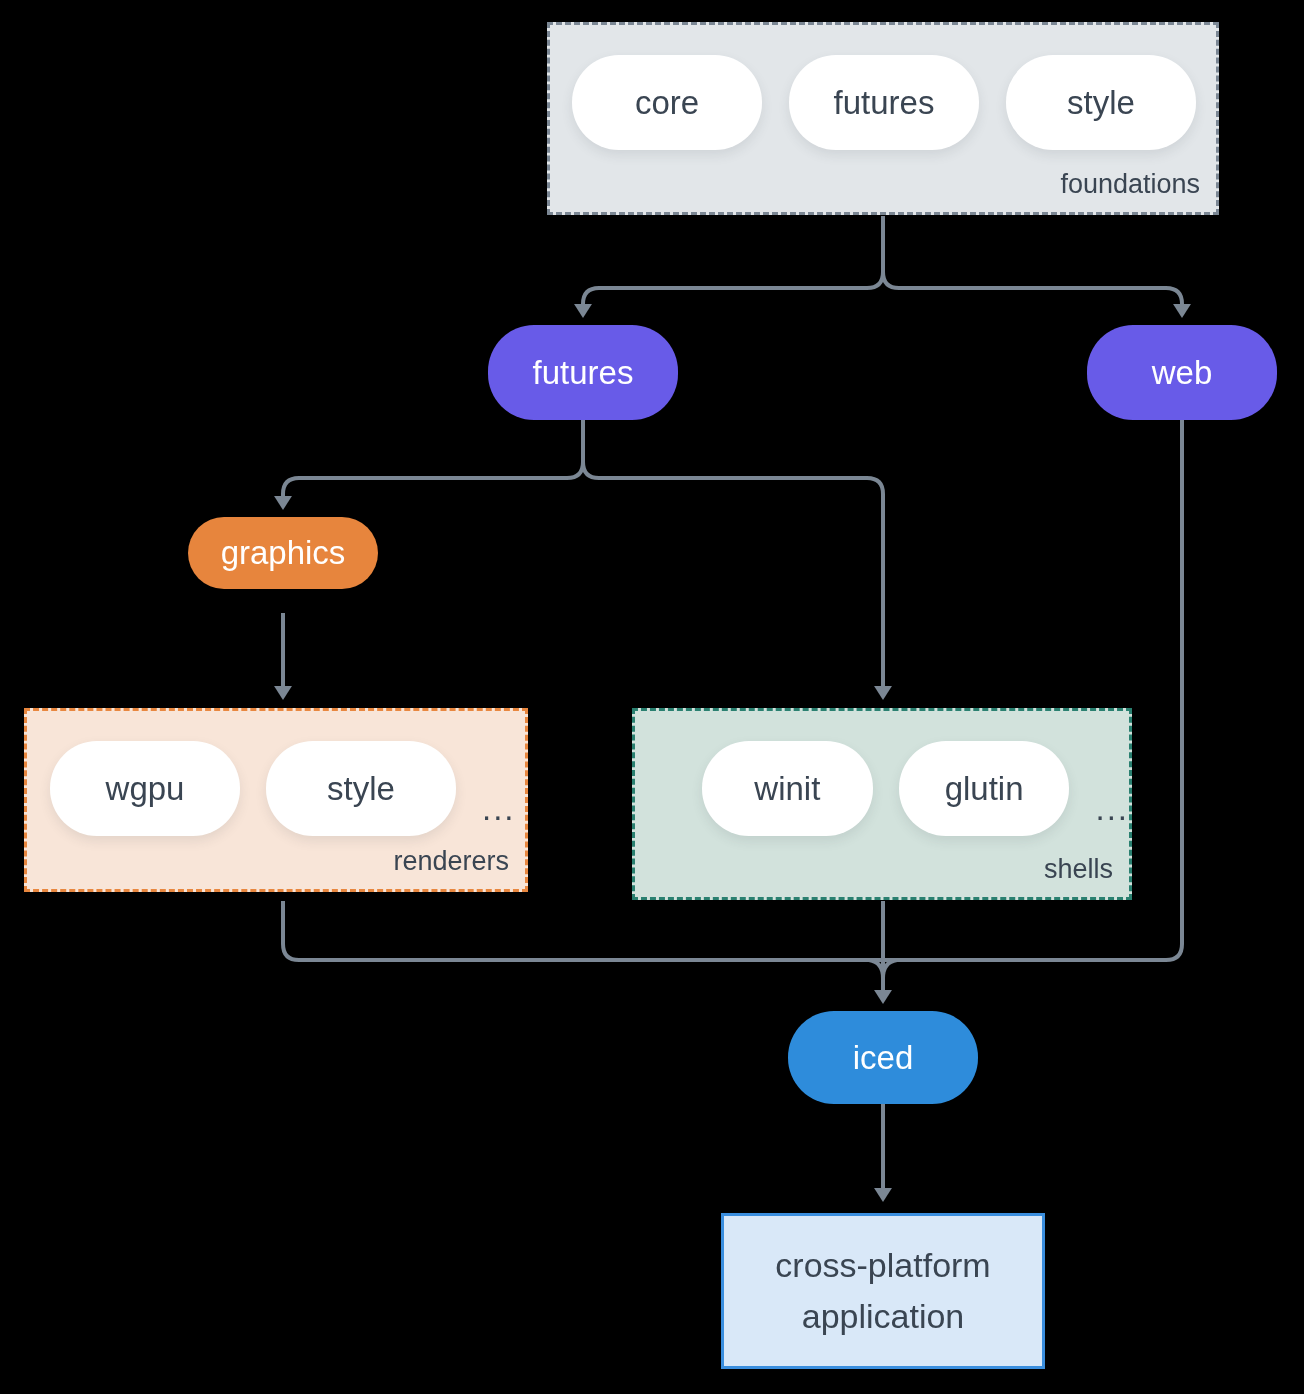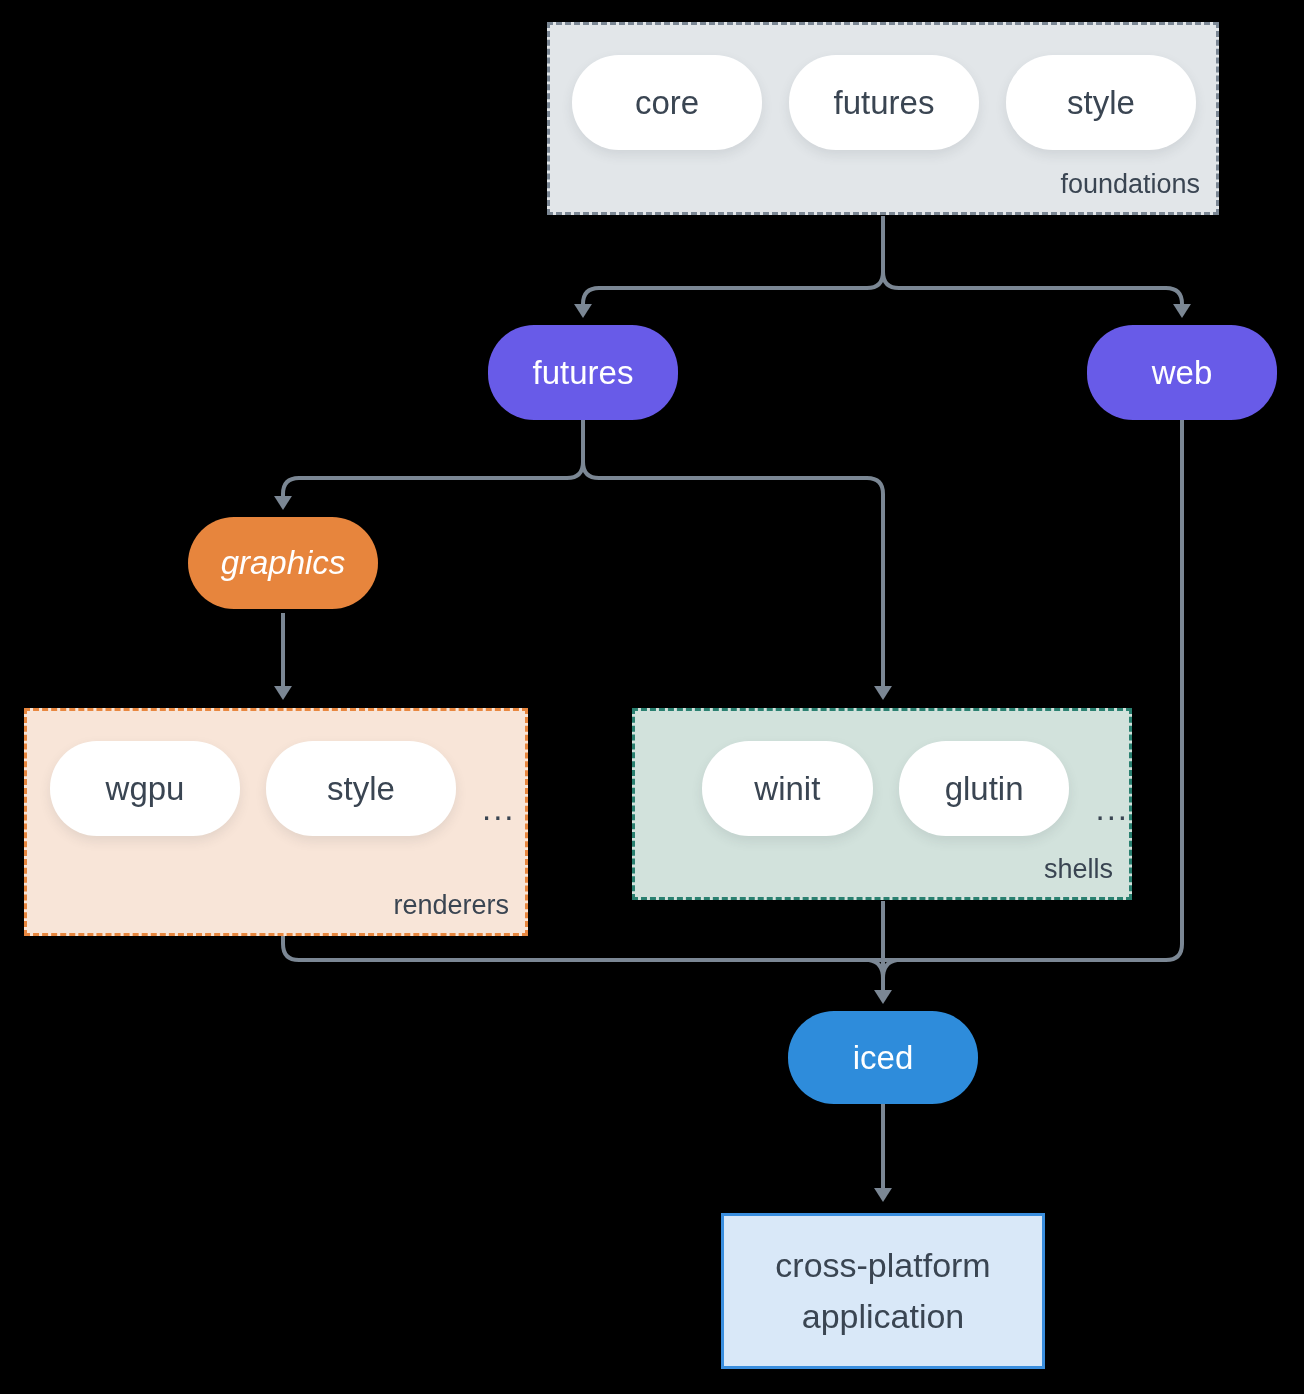--- a/index.html
+++ b/index.html
@@ -29,21 +29,21 @@
   .group {
     position: absolute;
     box-sizing: border-box;
   }
   .group-foundations {
     left: 547px; top: 22px; width: 672px; height: 193px;
     background: var(--foundations-fill, #e2e6e9);
     border: 3px dashed var(--foundations-border, #7b8794);
   }
   .group-renderers {
-    left: 24px; top: 708px; width: 504px; height: 228px;
+    left: 24px; top: 708px; width: 504px; height: 184px;
     background: var(--renderers-fill, #f8e5d8);
     border: 3px dashed var(--renderers-border, #e8873f);
   }
   .group-shells {
     left: 632px; top: 708px; width: 500px; height: 192px;
     background: var(--shells-fill, #d2e2dc);
     border: 3px dashed var(--shells-border, #2a8070);
     padding-left: 44px;
   }
   .group-row {
@@ -85,21 +85,21 @@
     box-sizing: border-box;
     display: flex;
     align-items: center;
     justify-content: center;
     font-size: 33px;
     color: var(--text-light, #ffffff);
     border-radius: 46px;
   }
   .node-native  { left: 488px;  top: 325px; width: 190px; height: 95px; background: var(--native-web-fill, #685be8); }
   .node-web     { left: 1087px; top: 325px; width: 190px; height: 95px; background: var(--native-web-fill, #685be8); }
-  .node-graphics{ left: 188px;  top: 517px; width: 190px; height: 92px; background: var(--graphics-fill, #e7853d); font-style: italic; }
+  .node-graphics{ left: 188px;  top: 517px; width: 190px; height: 72px; background: var(--graphics-fill, #e7853d); }
   .node-iced    { left: 788px;  top: 1011px; width: 190px; height: 93px; background: var(--iced-fill, #2e8cdb); }
   
   .app-box {
     position: absolute;
     left: 721px; top: 1213px;
     width: 324px; height: 156px;
     box-sizing: border-box;
     background: var(--app-fill, #d9e8f8);
     border: 3px solid var(--app-border, #3a8ede);
     display: flex;

